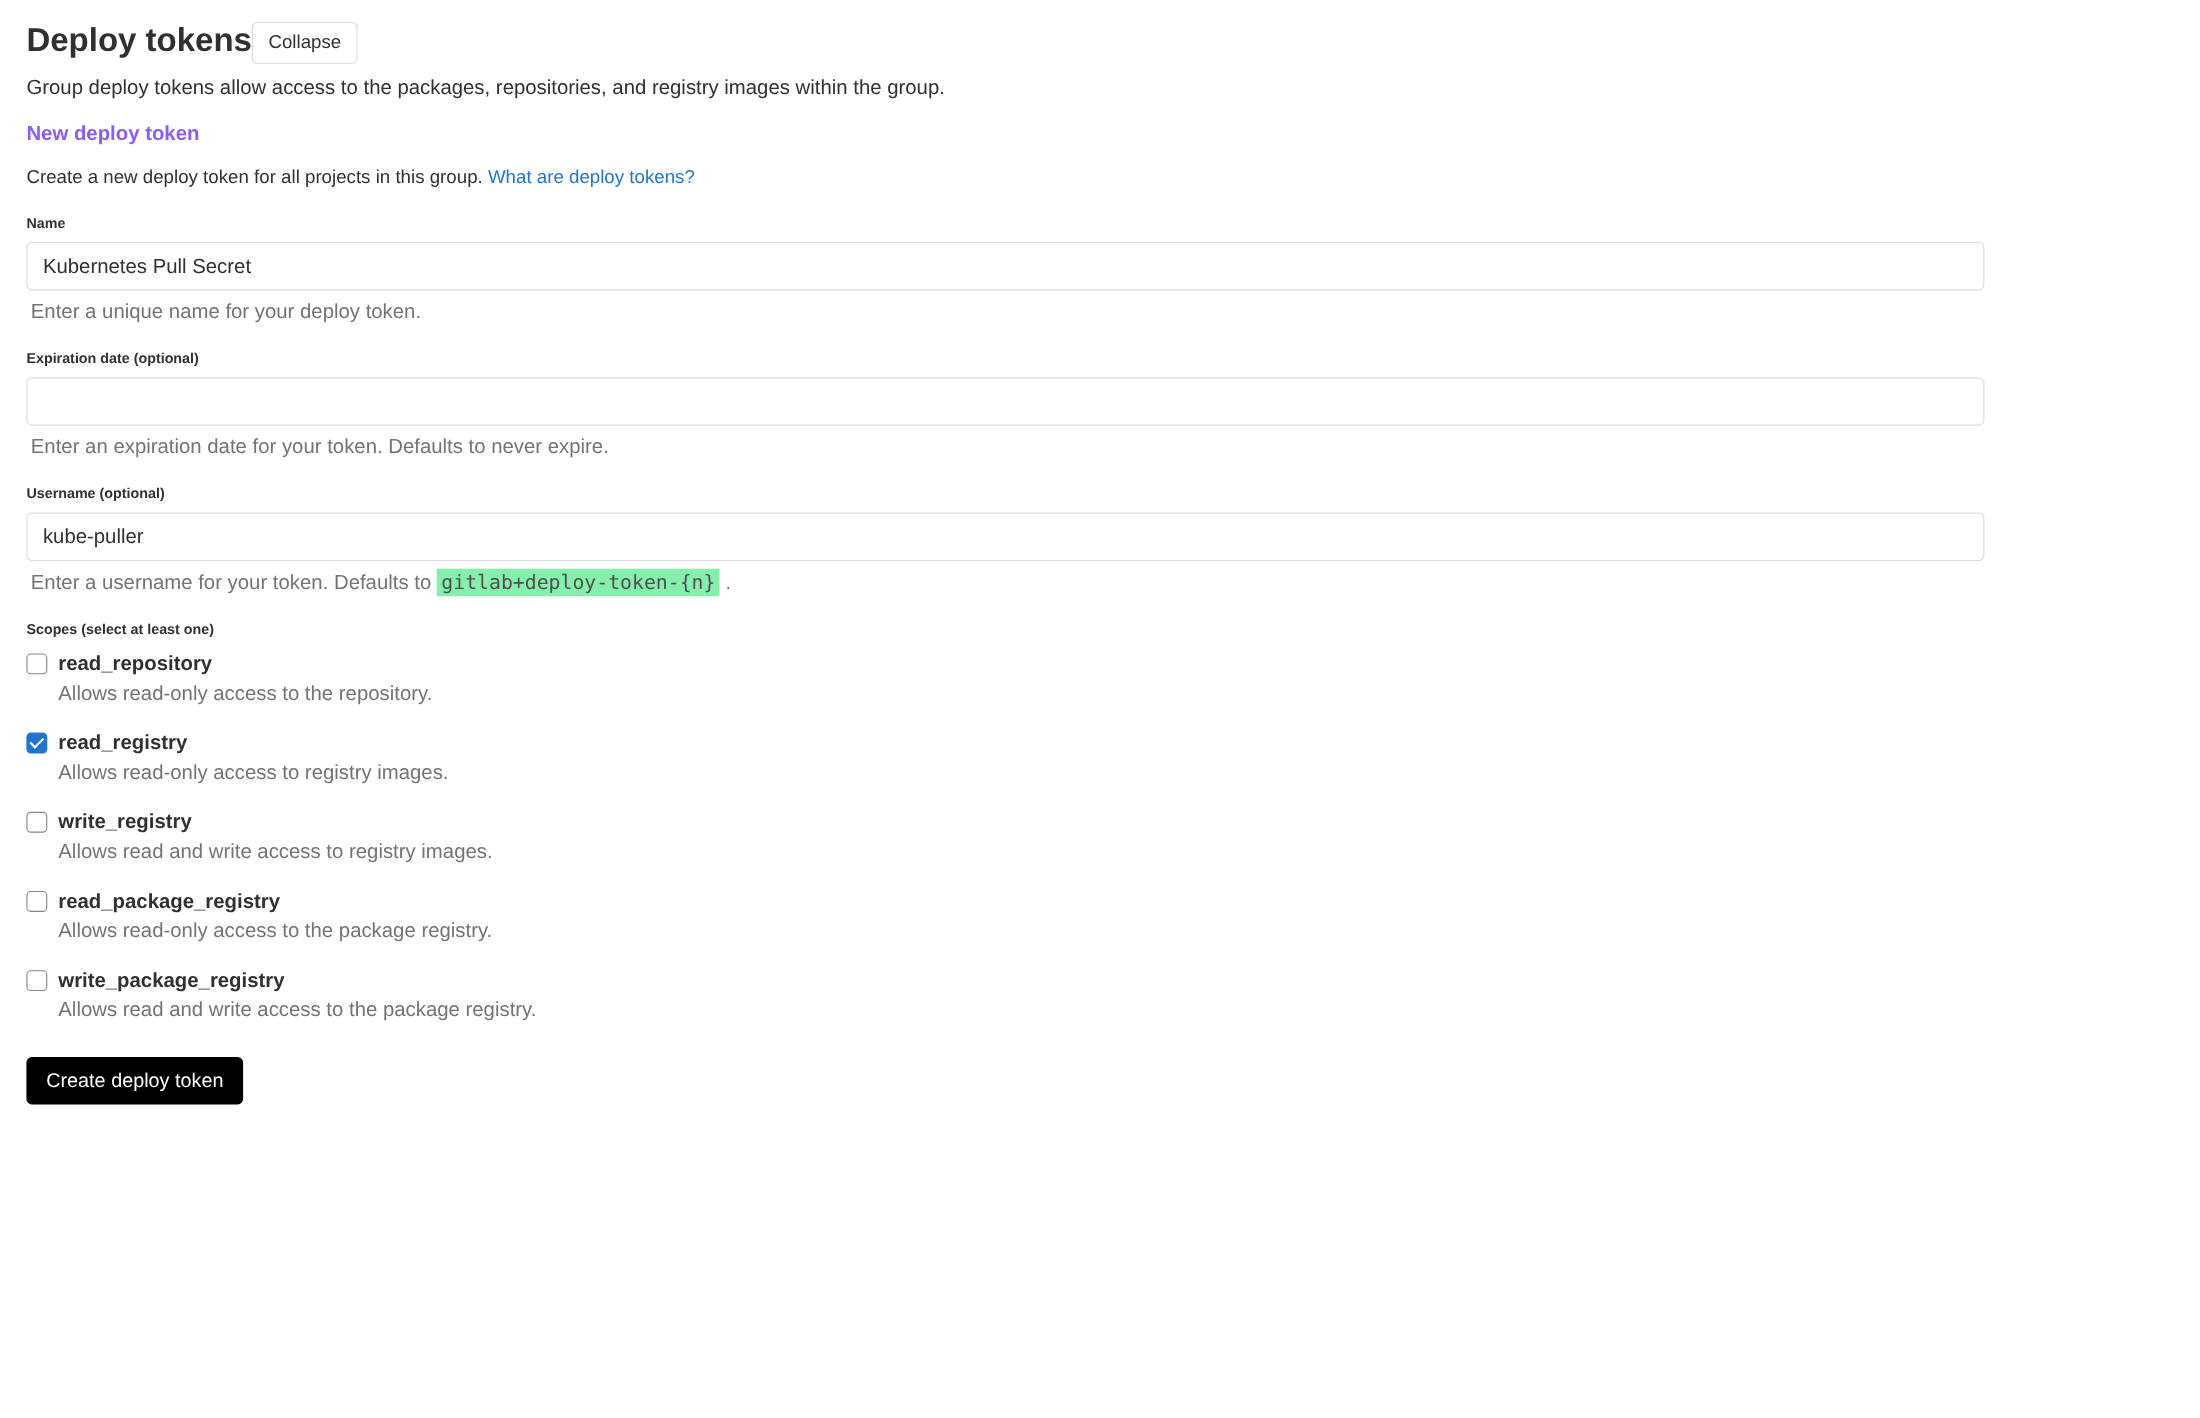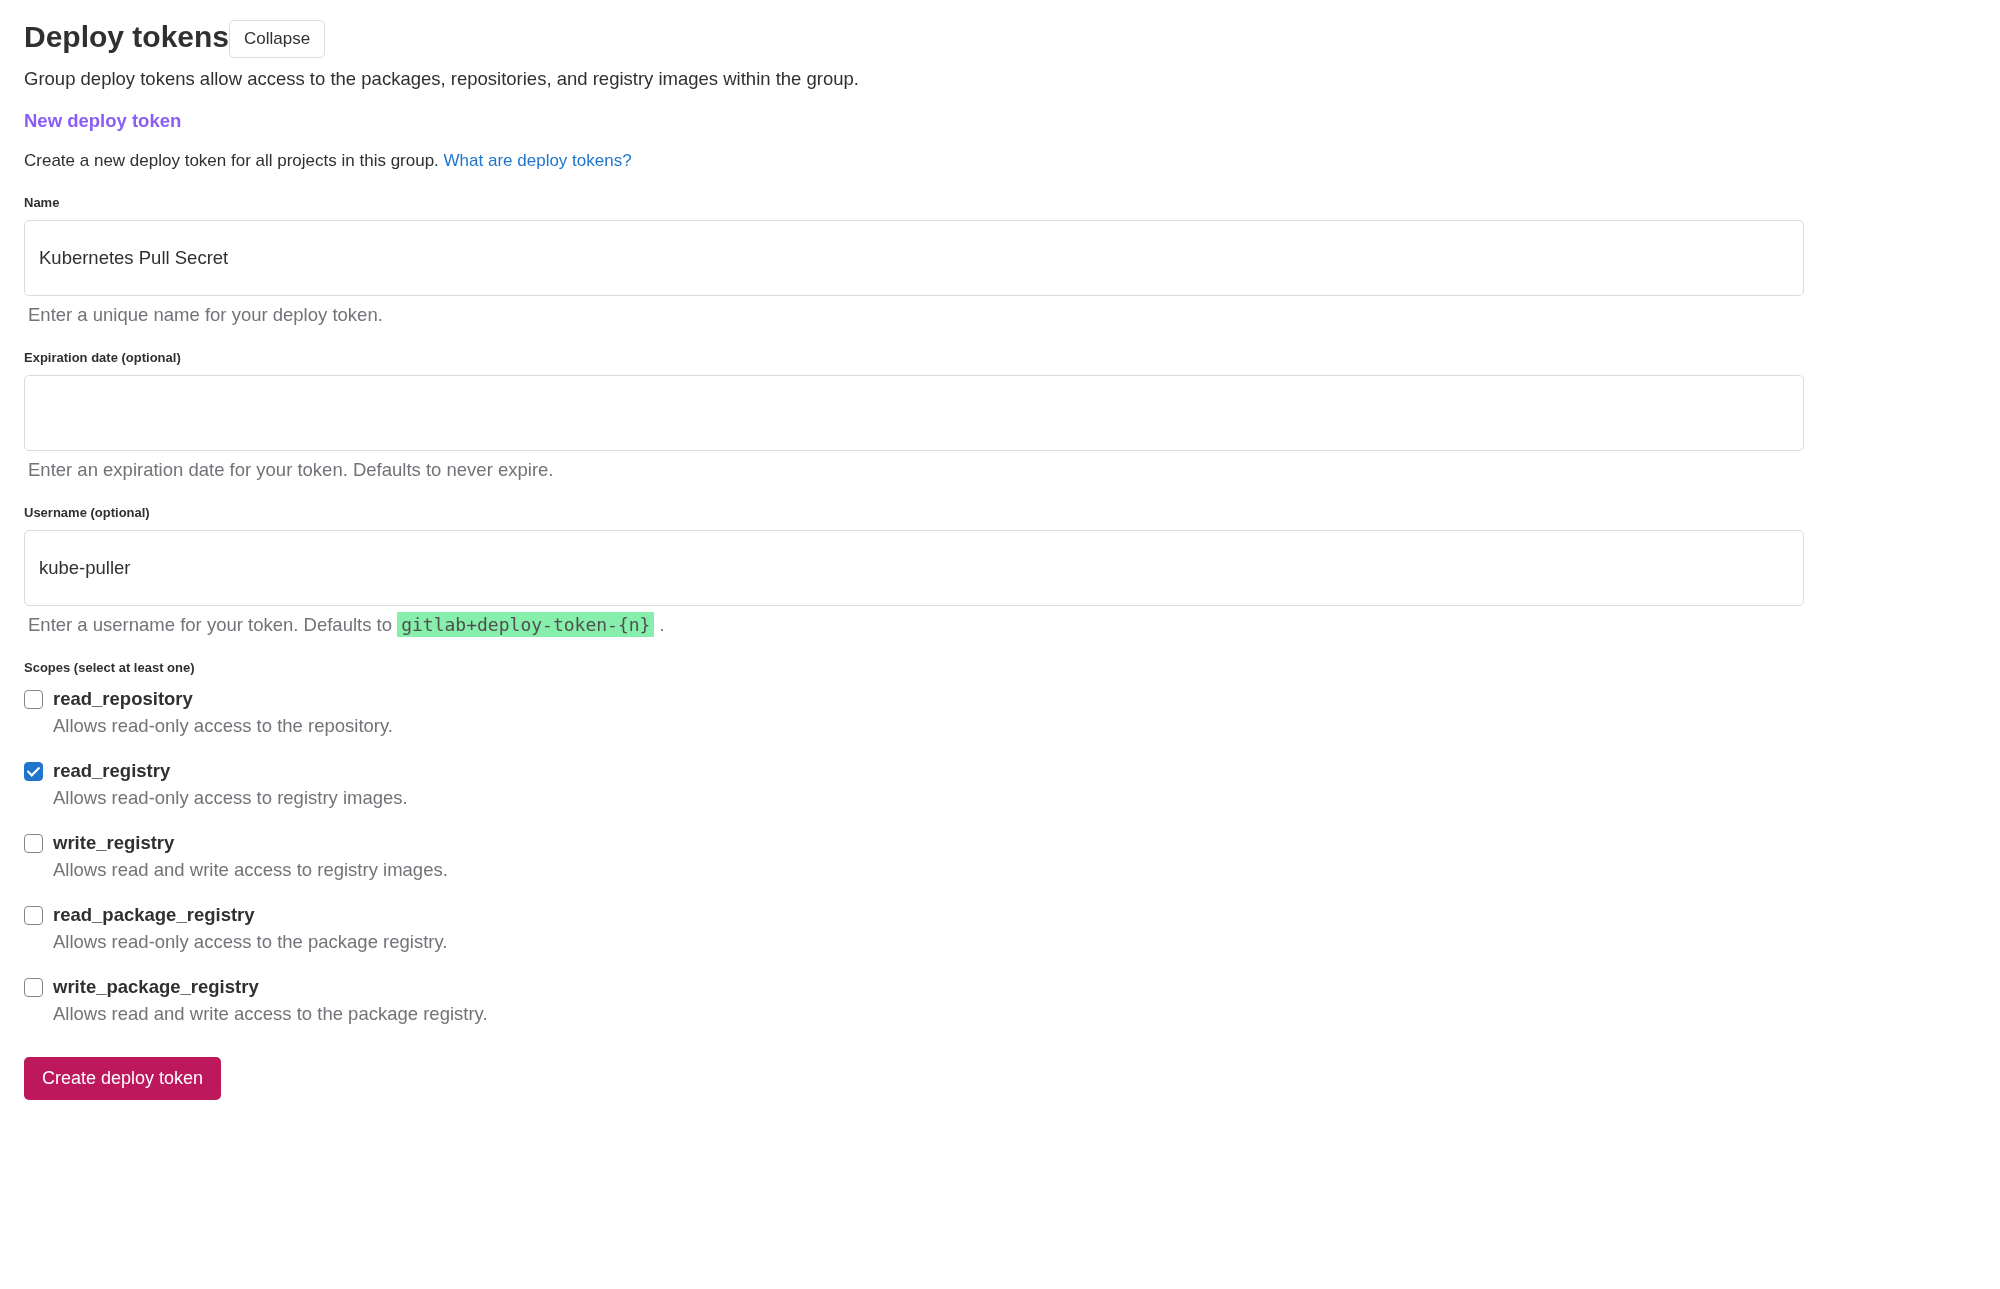--- a/index.html
+++ b/index.html
@@ -55,21 +55,21 @@
       display: block;
       font-size: 13px;
       font-weight: 600;
       margin: 24px 0 10px 0;
       color: #303030;
     }
     input.text-input {
       width: 91.2%;
       max-width: 1840px;
       font-size: 18.5px;
-      padding: 26px 14px;
+      padding: 10px 14px;
       border: 1px solid #dbdbdb;
       border-radius: 5px;
       color: #303030;
       background: #fff;
       display: block;
     }
     .help-text {
       font-size: 18.5px;
       color: #737278;
       margin: 8px 0 0 4px;
@@ -124,21 +124,21 @@
       color: #303030;
       line-height: 1.3;
     }
     .scope-desc {
       font-size: 18.5px;
       color: #737278;
       margin-top: 4px;
     }
     .primary-btn {
       margin-top: 10px;
-      background: #be185d;
+      background: #000000;
       color: #fff;
       border: none;
       border-radius: 5px;
       font-size: 18px;
       padding: 11px 18px;
       cursor: pointer;
     }
   </style>
 </head>
 <body>

